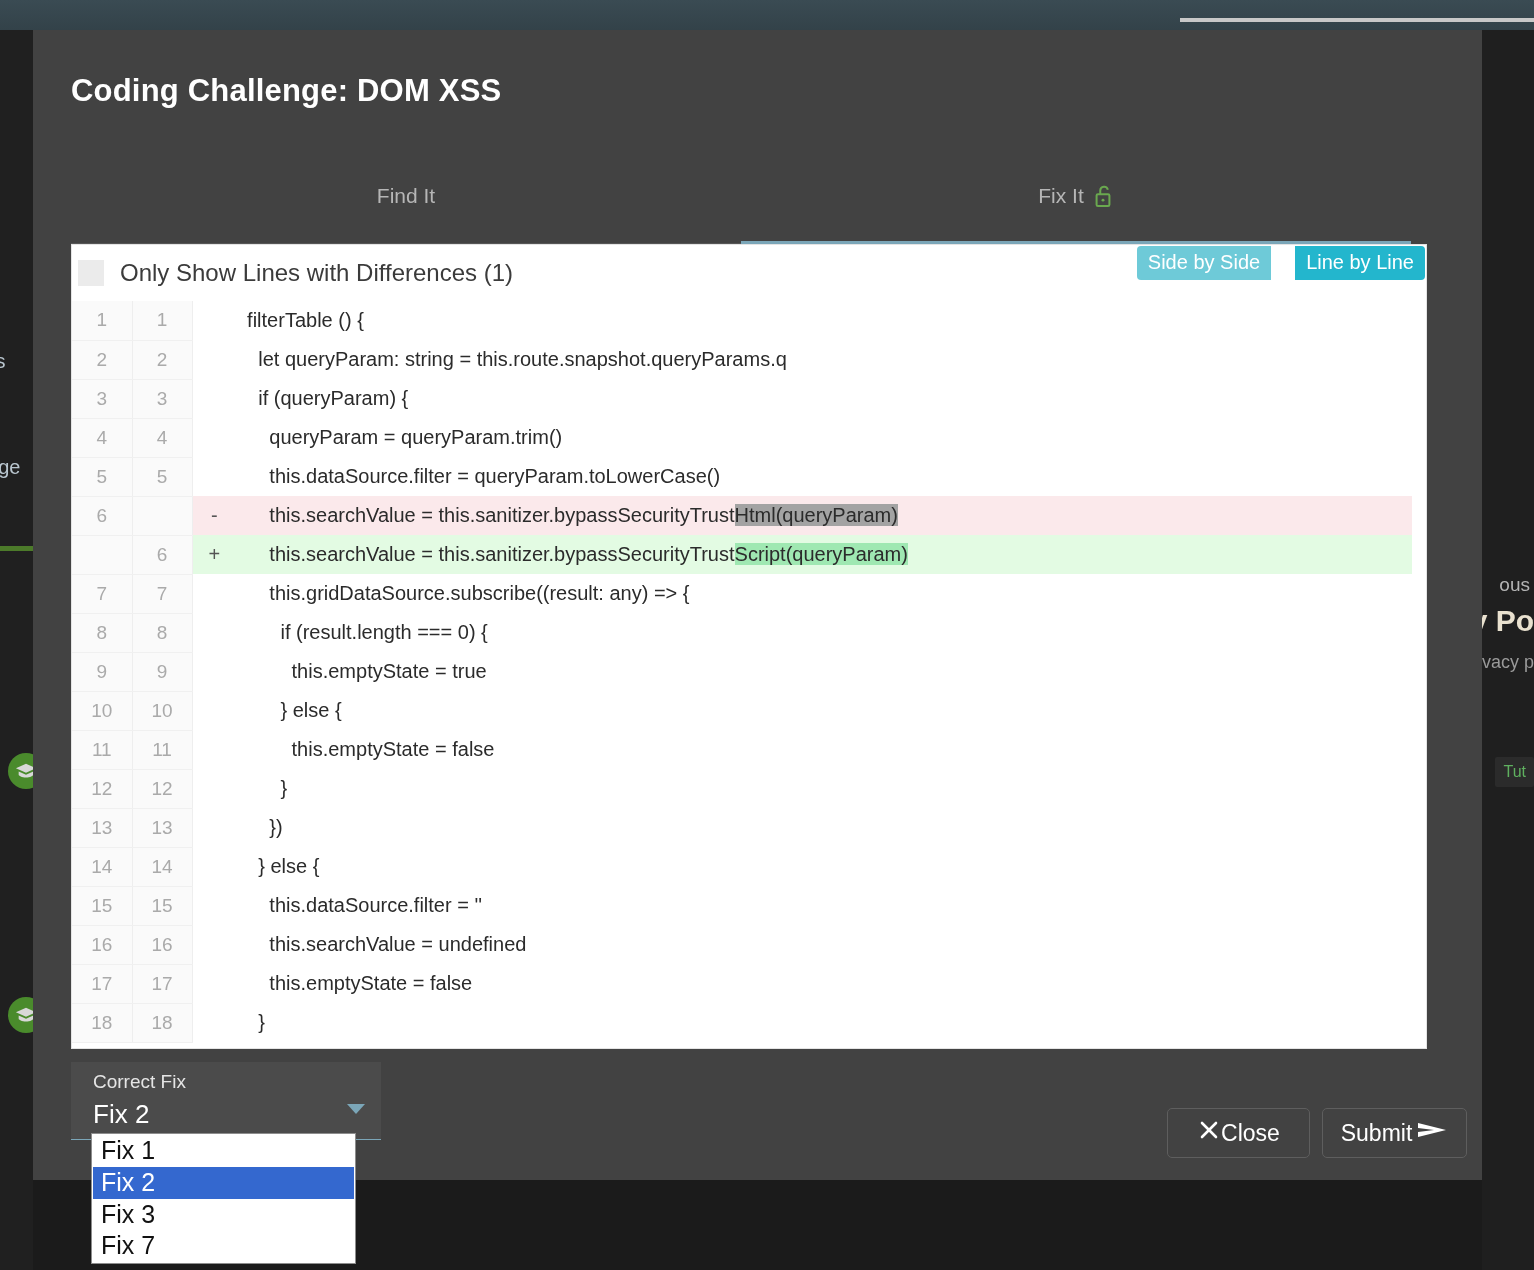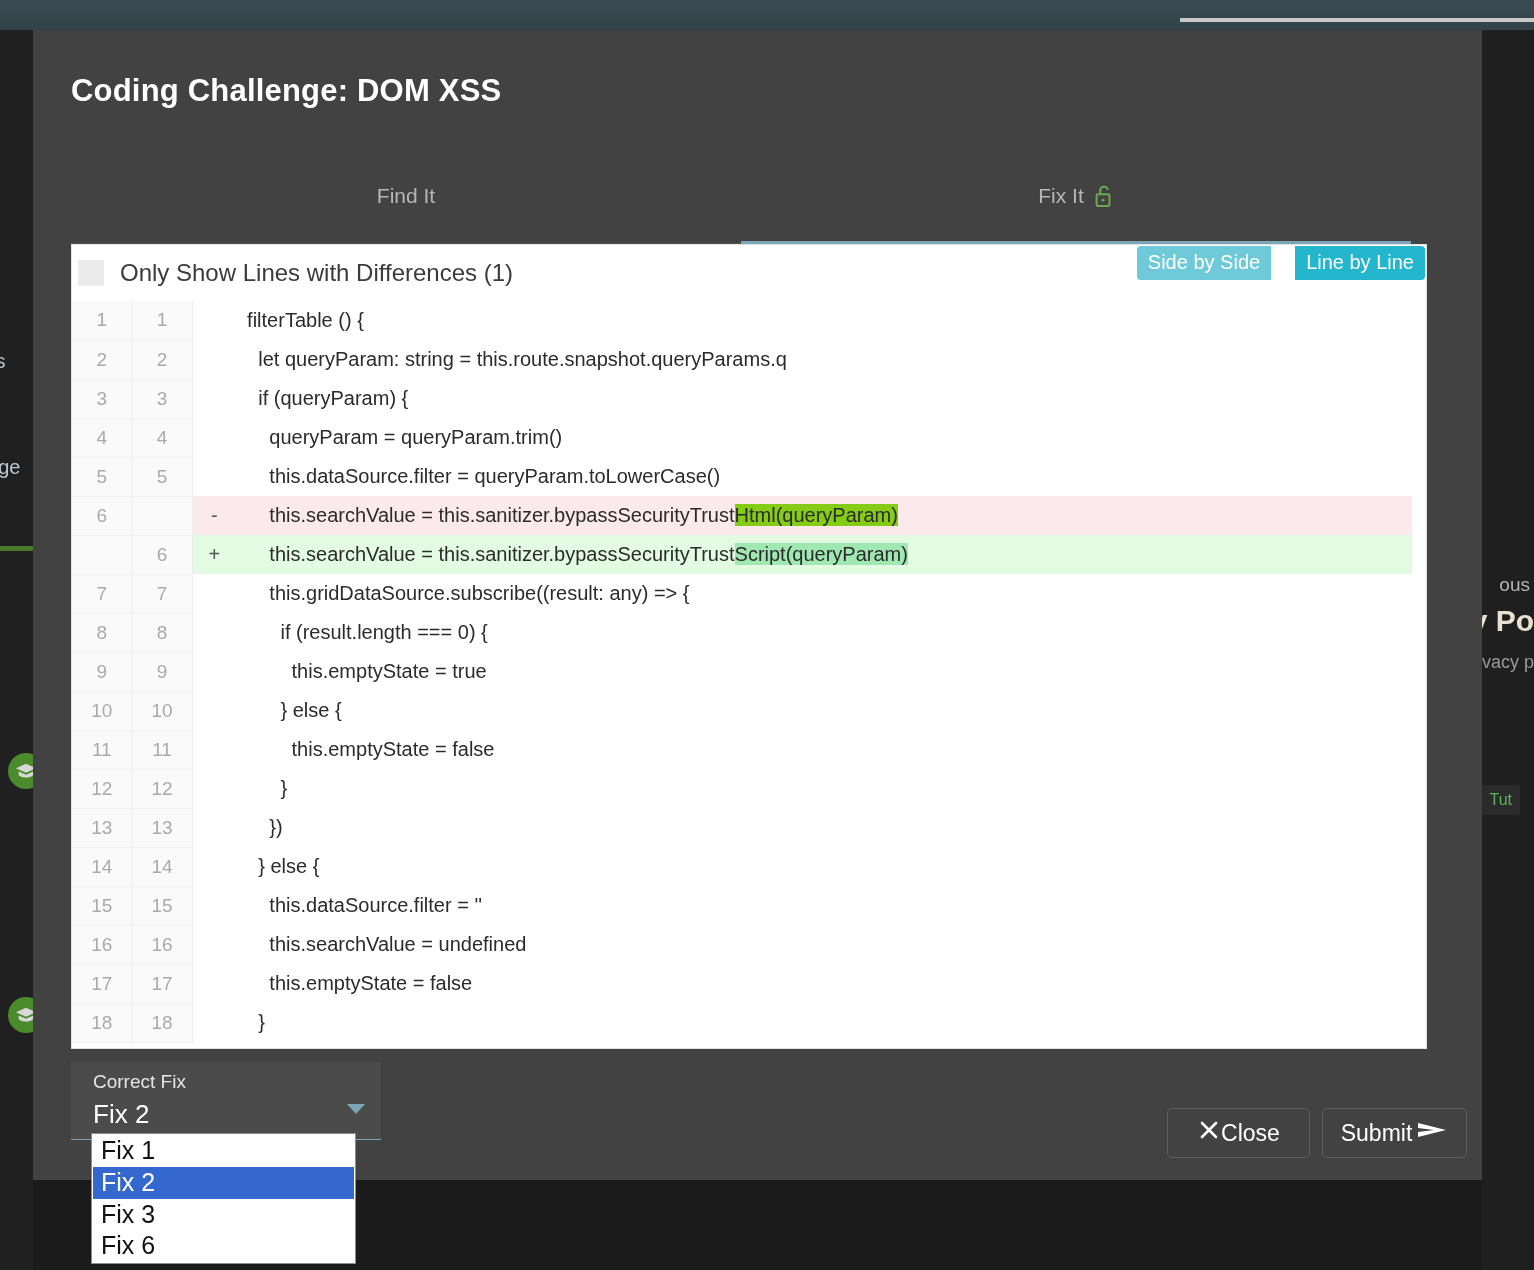--- a/index.html
+++ b/index.html
@@ -48,21 +48,21 @@
   .bg-right { position: absolute; right: 0; top: 30px; width: 94px; height: 1240px; background:#1f1f1f; }
   #bg-r-ous   { position:absolute; right: 4px; top: 574px; font-size:19px; color:#b4b4b4; }
   #bg-r-title { position:absolute; right: 0px; top: 604px; font-size:30px; font-weight:bold; color:#e9e1cf; }
   #bg-r-sub   { position:absolute; right: 0px; top: 652px; font-size:18px; color:#9a9a9a; }
   .bg-chip {
     position: absolute; top: 757px; height: 30px; background: #2b2b2b;
     color: #5fb05f; font-size: 16px; display: flex; align-items: center;
     padding: 0 8px; border-radius: 2px;
   }
   #bg-chip-1 { right: 52px; }
-  #bg-chip-2 { right: 14px; margin-top: 28px; }
+  #bg-chip-2 { right: 0px; }
 
   
   #page-scrollbar {
     position: absolute; left: 1450px; top: 146px; width: 24px; height: 874px;
     background: #f0f0f0; border-left: 1px solid #d6d6d6;
   }
   #page-scroll-thumb {
     position: absolute; left: 1452px; top: 172px; width: 20px; height: 786px;
     background: #c2c2c2;
   }
@@ -147,21 +147,21 @@
     border-bottom: 1px solid #f0f0f0; font-size: 19px;
   }
   td.marker {
     width: 44px; min-width: 44px; text-align: center; color: #555;
     font-size: 20px;
   }
   td.code { padding-left: 16px; color: #2b2b2b; }
   tr.del td.marker, tr.del td.code { background: #fbe9eb; }
   tr.ins td.marker, tr.ins td.code { background: #e3fbe3; }
   tr.del td.gutter, tr.ins td.gutter { background: #fafafa; }
-  .hl-del { background: #84cc16; }
+  .hl-del { background: #a3a3a3; }
   .hl-ins { background: #9fe8b2; }
 
   
   #diff-inner-sb {
     position: absolute; right: 0; top: 56px; width: 14px; height: 749px;
     background: #fff;
   }
 
   
   #select-wrap {
@@ -427,14 +427,14 @@
     </span>
   </div>
 </div>
 
 <div id="modal-bottom"></div>
 
 <div id="select-options">
     <div class="option">Fix 1</div>
     <div class="option selected">Fix 2</div>
     <div class="option">Fix 3</div>
-    <div class="option">Fix 6</div>
+    <div class="option">Fix 7</div>
   </div>
 
 </body></html>

